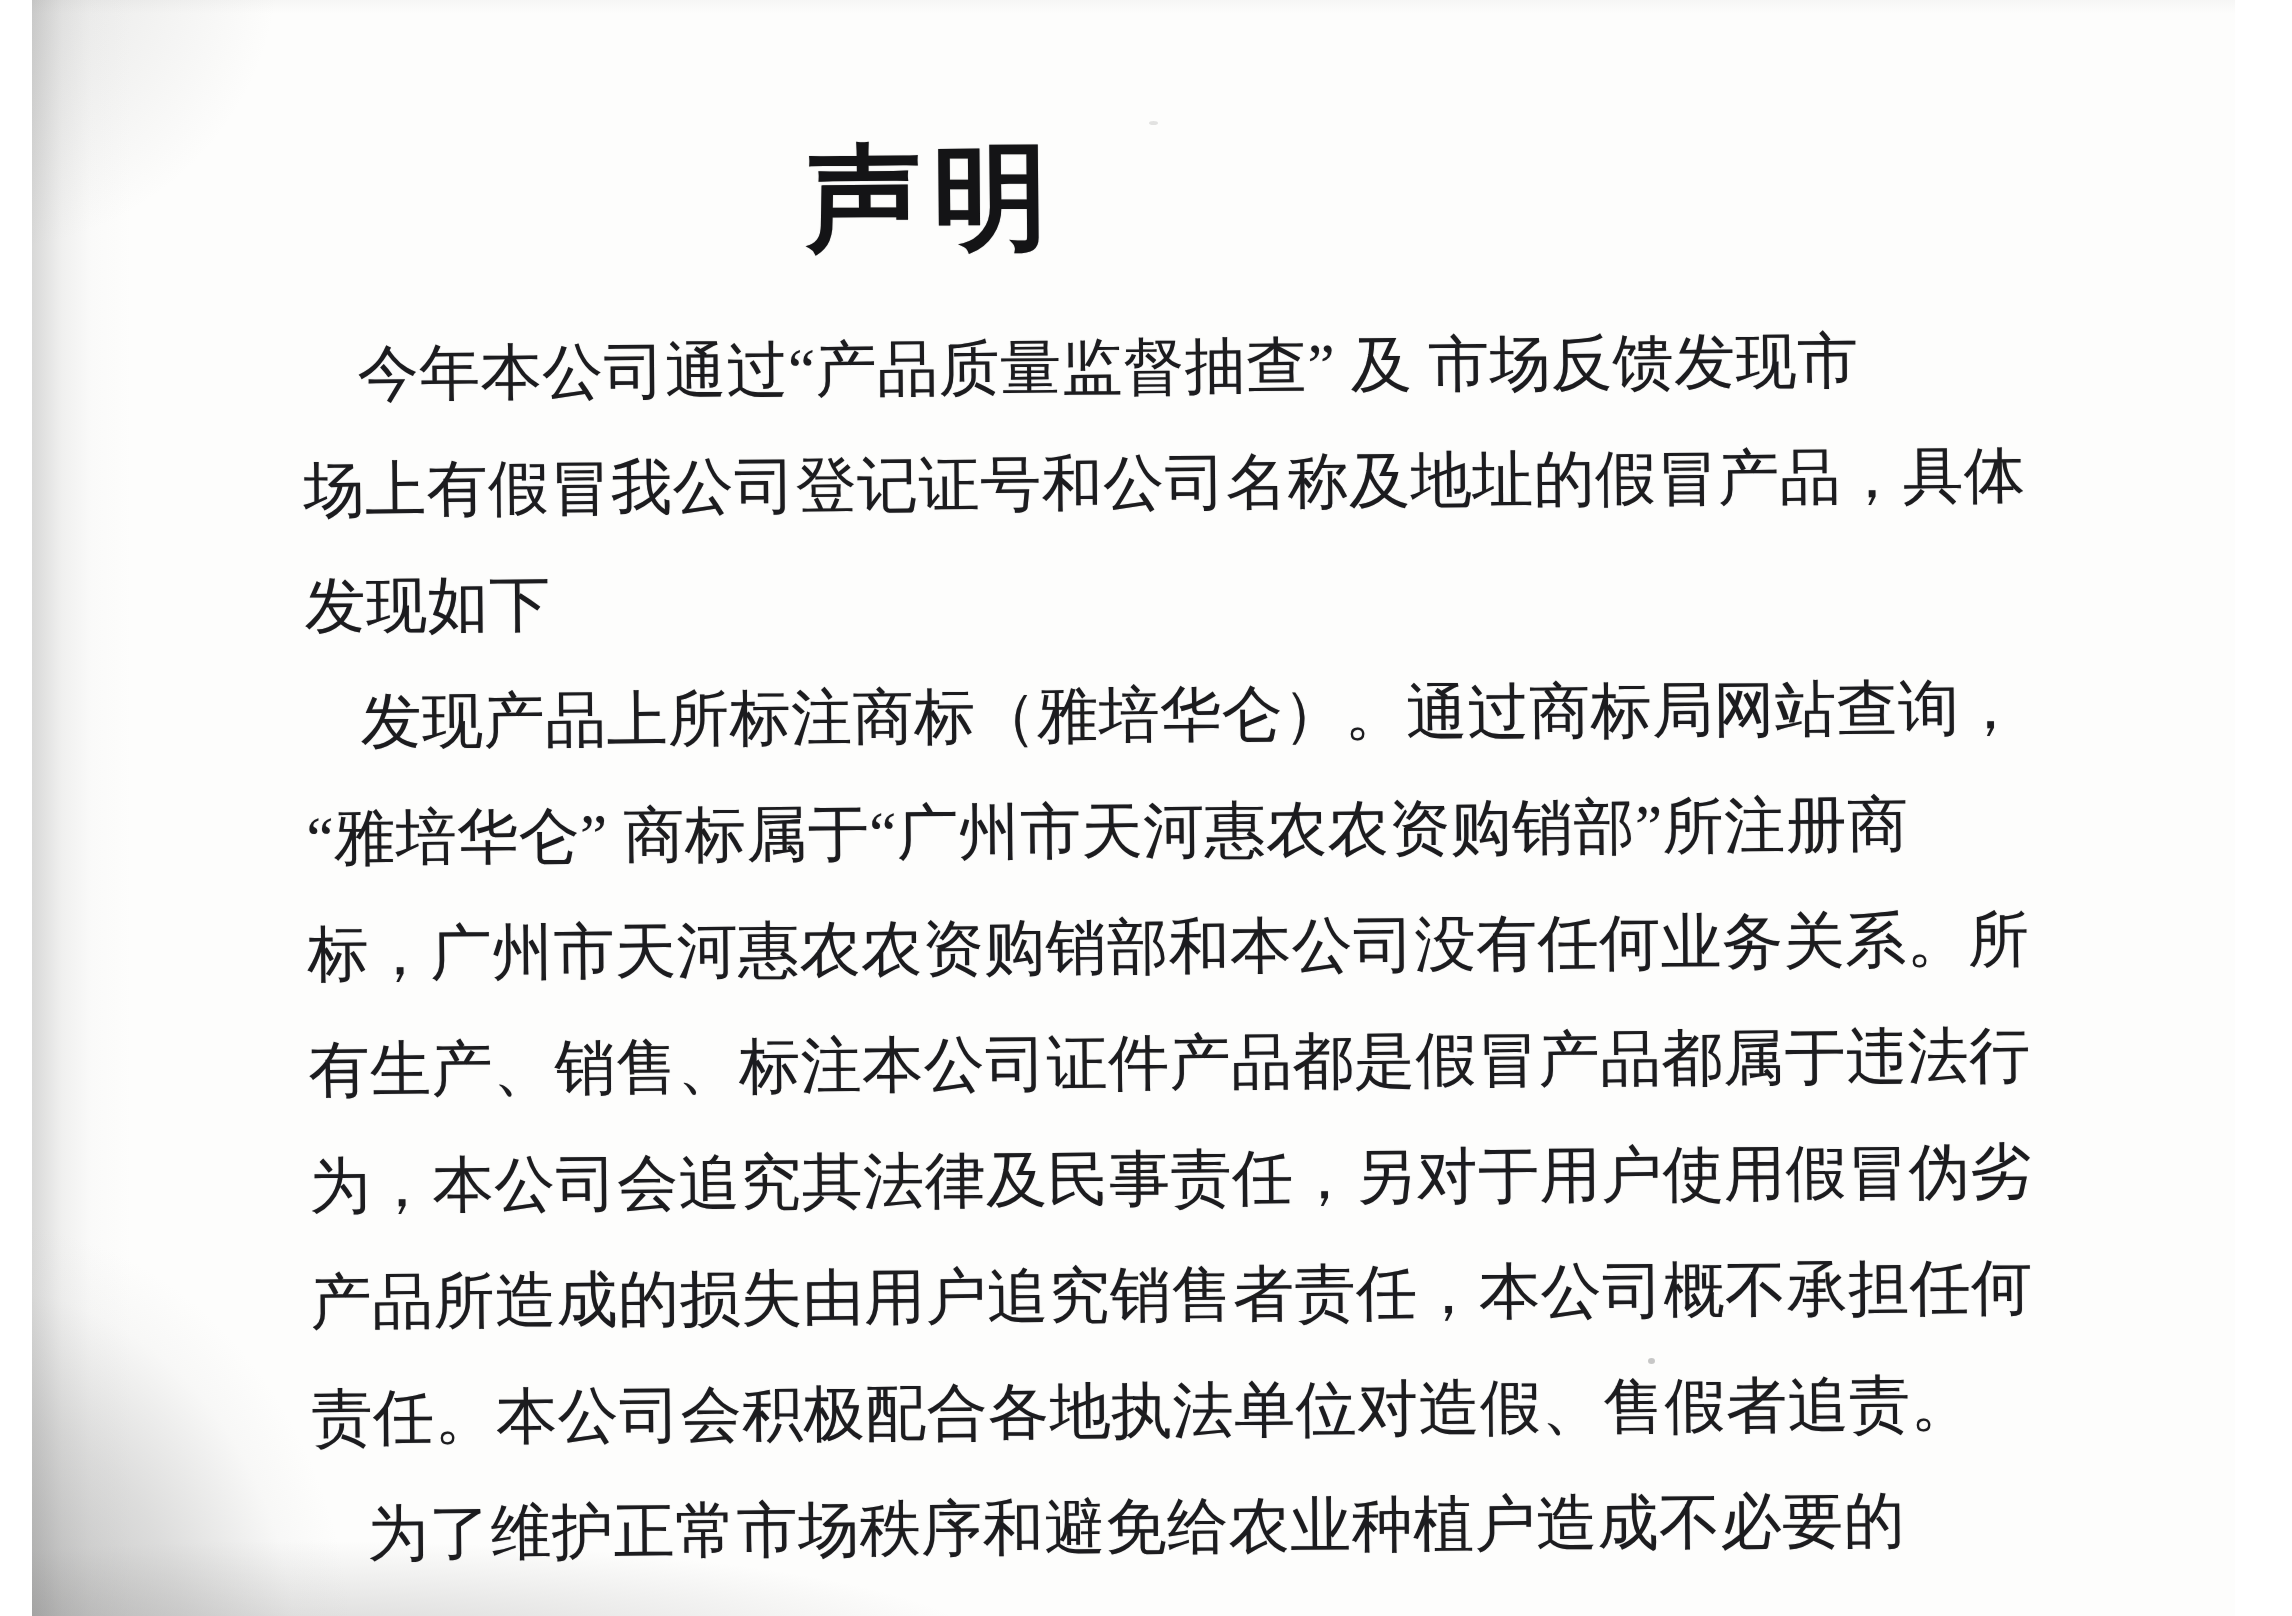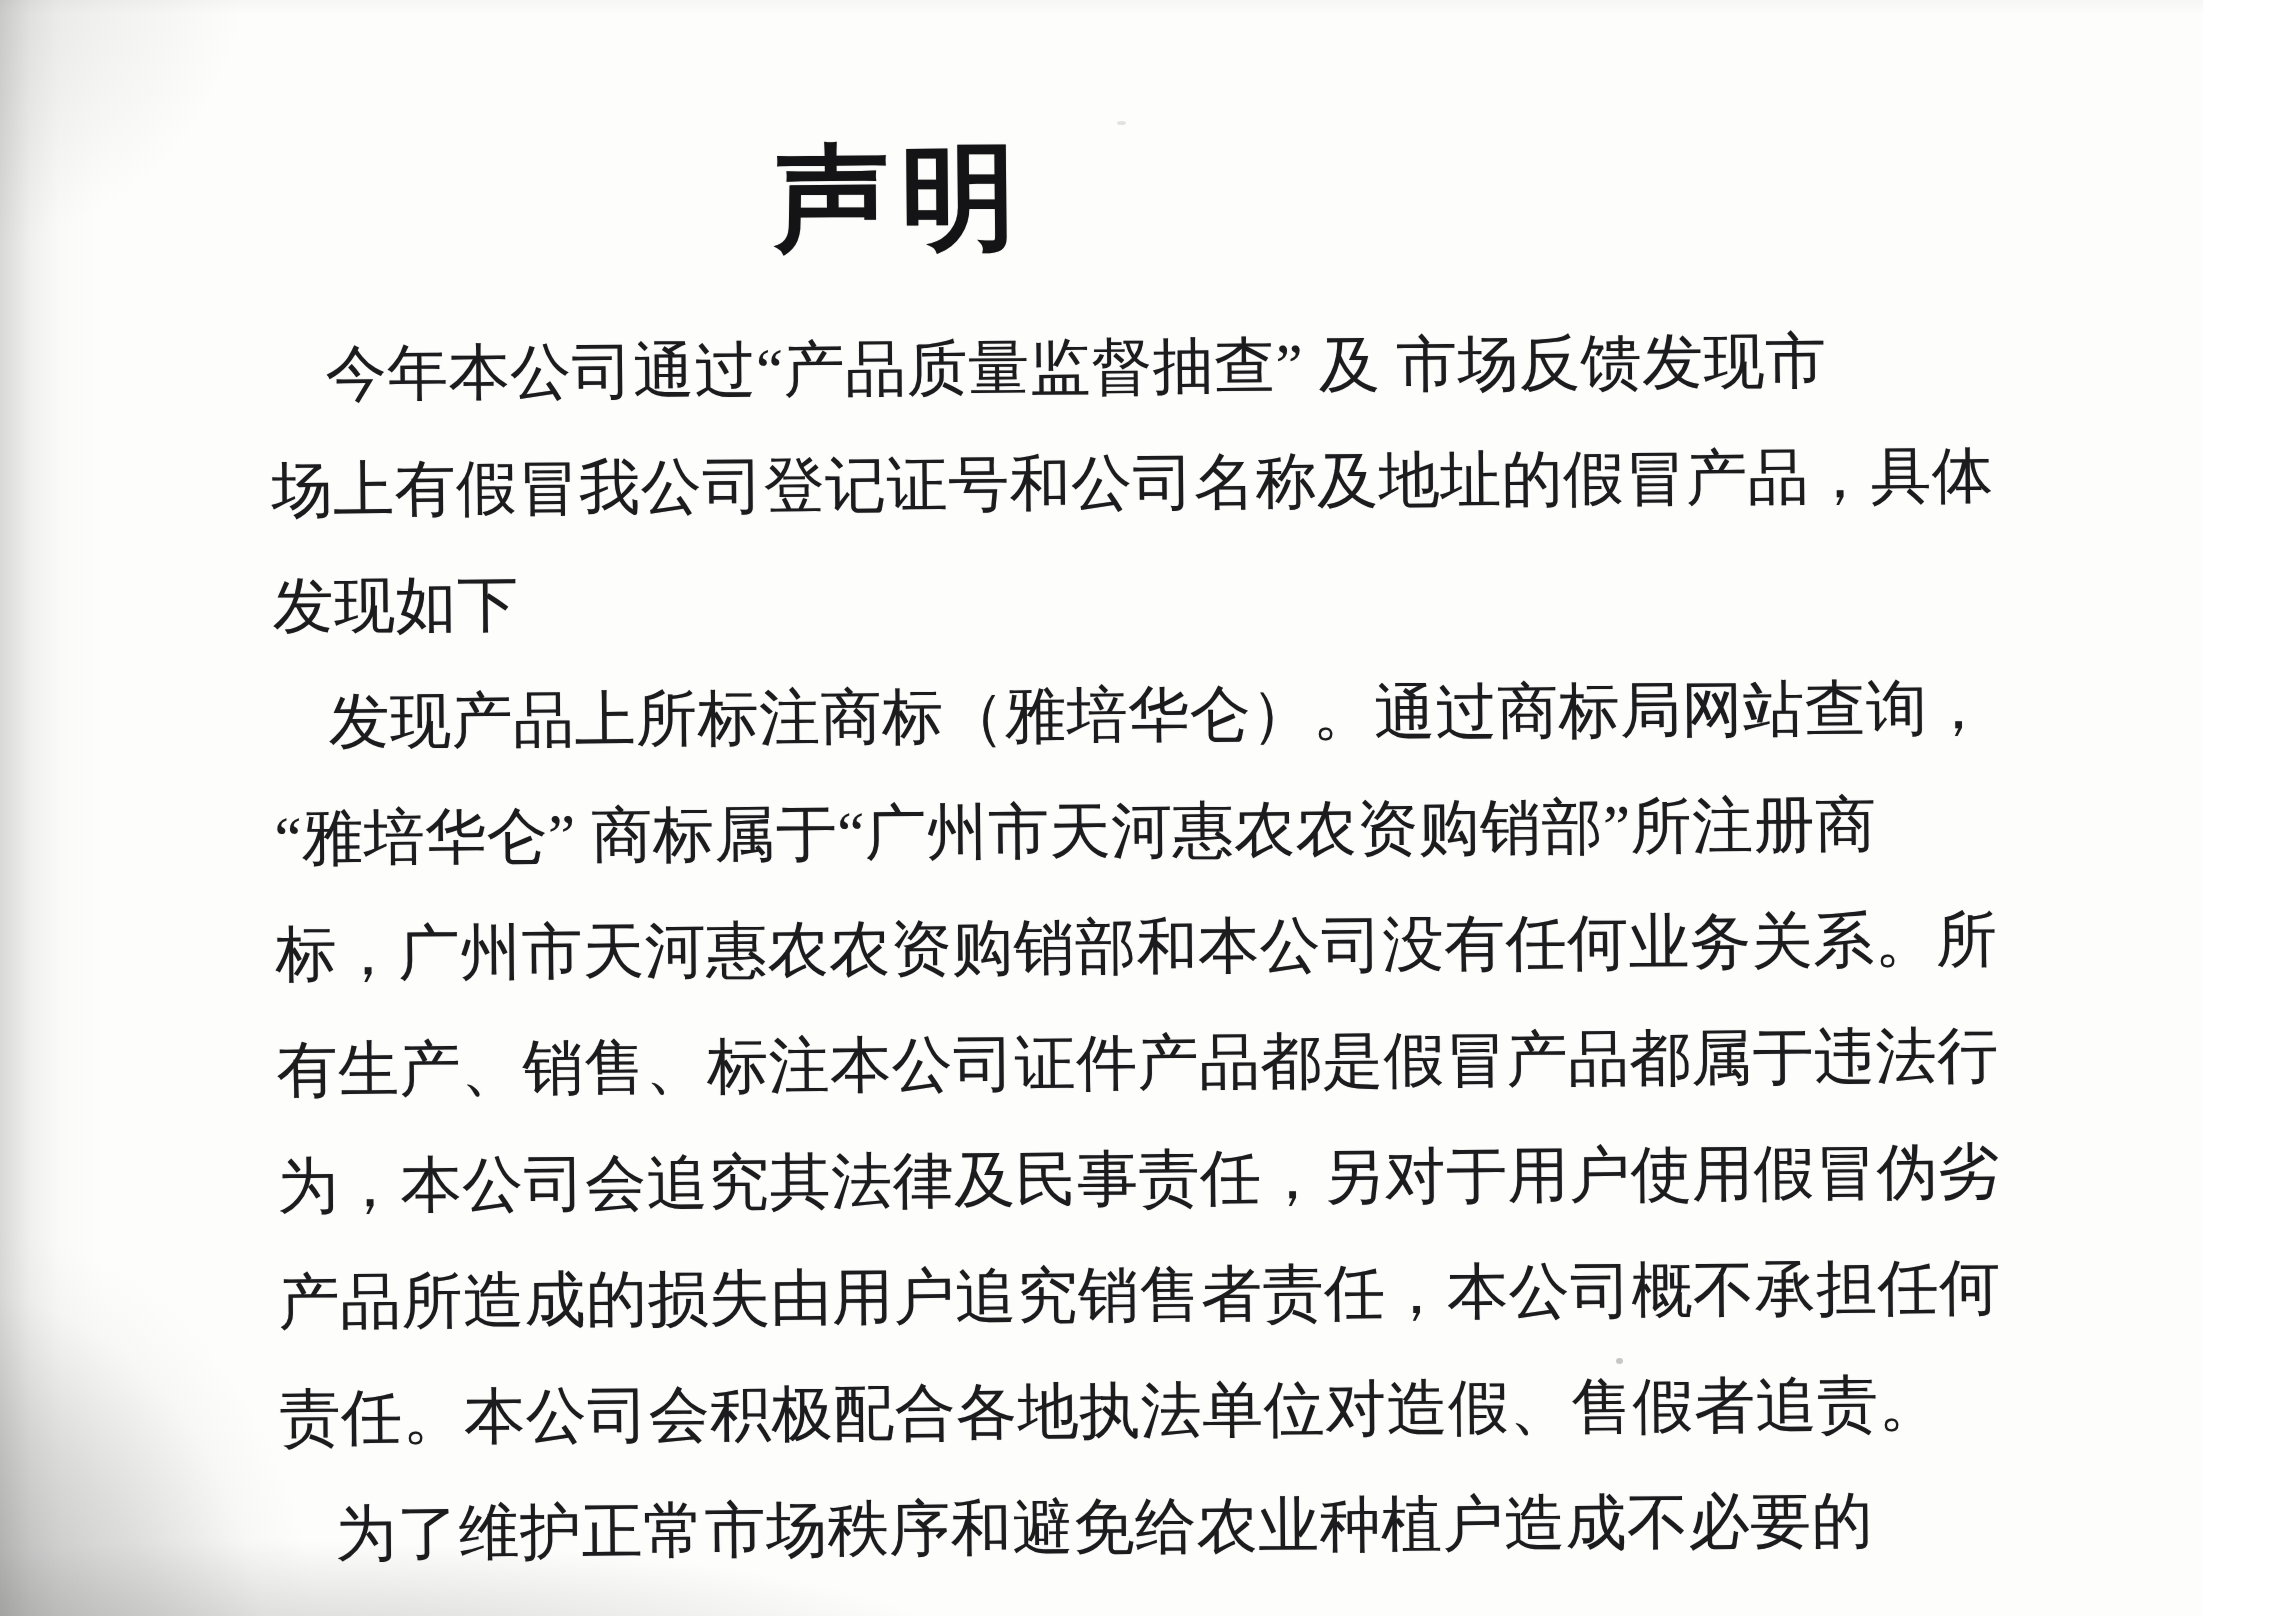--- a/index.html
+++ b/index.html
@@ -18,20 +18,21 @@
     position: relative;
     width: 2203px;
     height: 1617px;
     background:
       radial-gradient(ellipse 475px 554px at -59px 1663px, rgba(104,104,104,0.50), rgba(136,136,136,0.28) 45%, rgba(200,200,200,0.10) 68%, rgba(255,255,255,0) 80%),
       radial-gradient(ellipse 941px 149px at 277px 1648px, rgba(120,120,120,0.30), rgba(255,255,255,0) 72%),
       linear-gradient(90deg, rgba(120,120,120,0.28) 0px, rgba(160,160,160,0.14) 30px, rgba(210,210,210,0.07) 59px, rgba(255,255,255,0) 99px),
       radial-gradient(ellipse 426px 416px at -50px -40px, rgba(130,130,130,0.22), rgba(255,255,255,0) 70%),
       linear-gradient(180deg, rgba(170,170,170,0.08), rgba(255,255,255,0) 14px),
       #fdfdfc;
+    margin-left: 32px;
   }
   
   .doc {
     position: absolute;
     left: 0;
     top: 0;
     width: 100%;
     height: 100%;
     transform: rotate(-0.5deg);
     transform-origin: 277px 891px;

